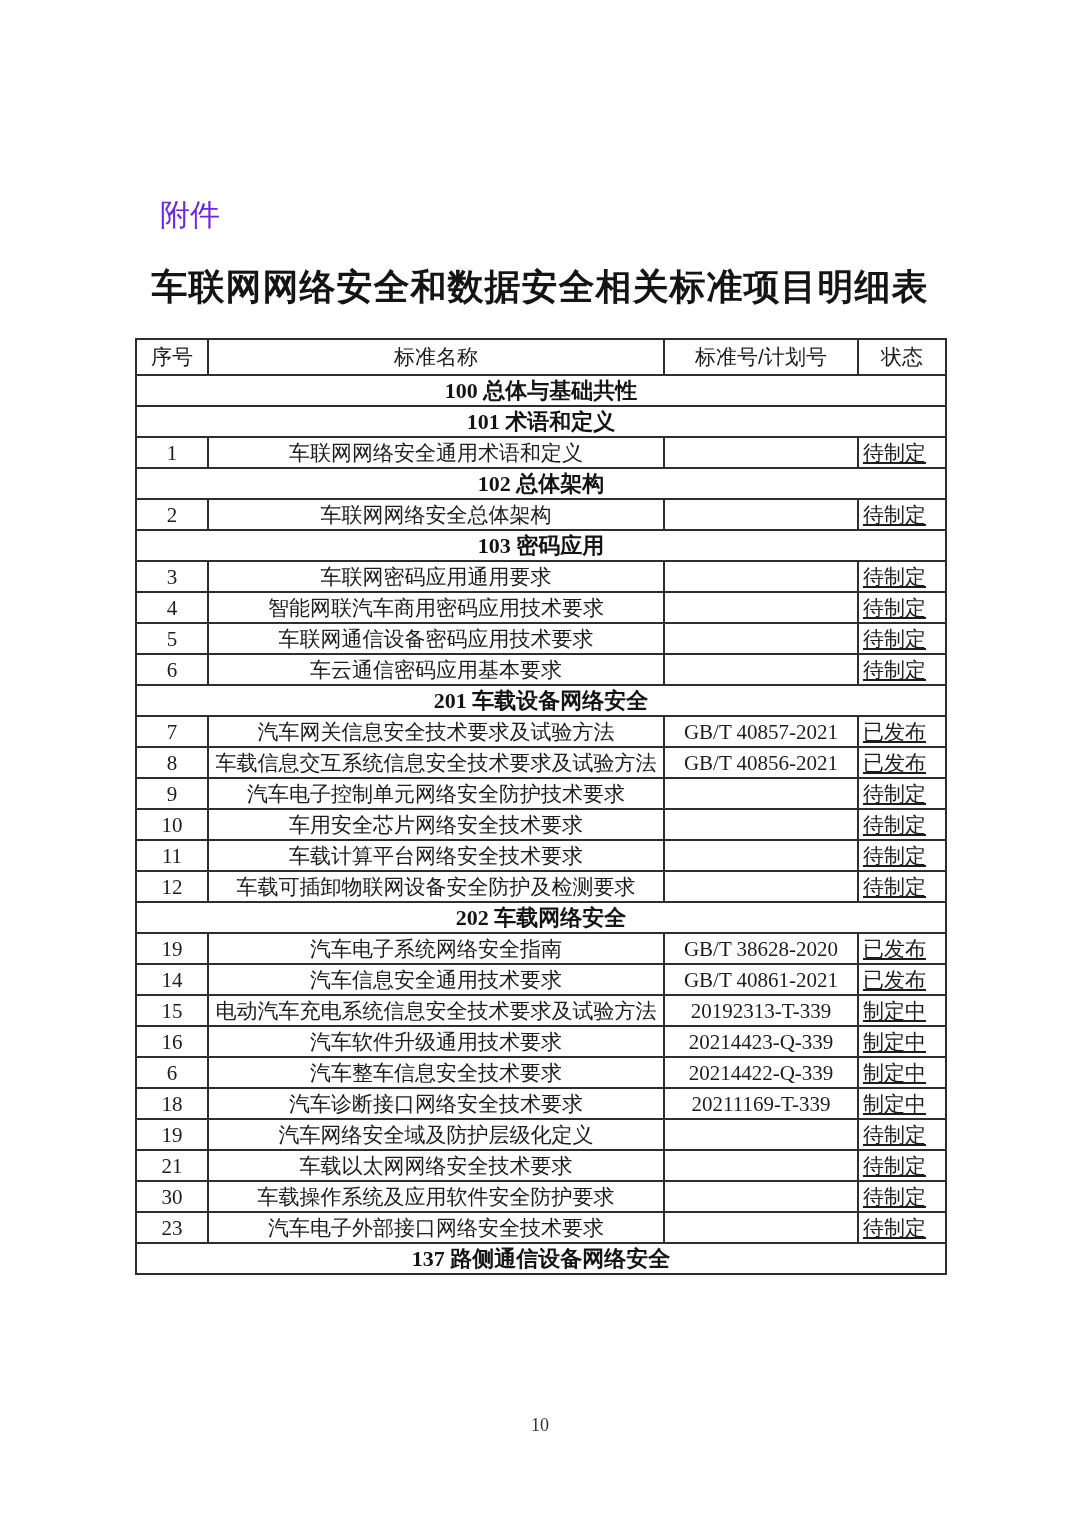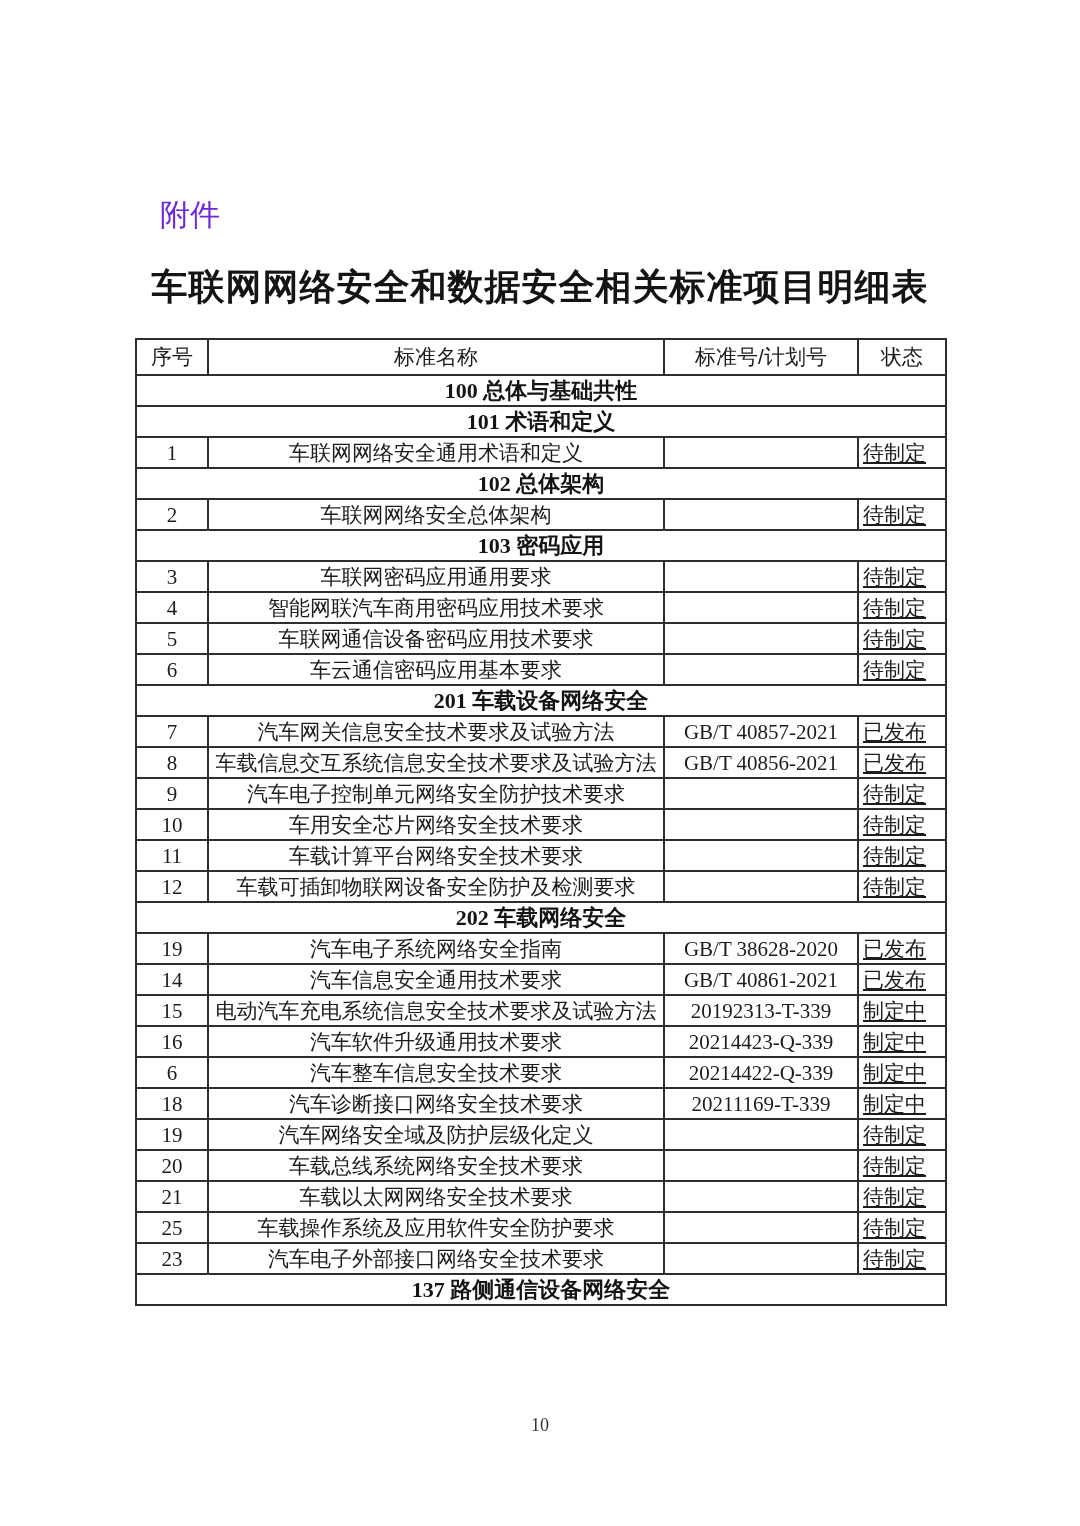--- a/index.html
+++ b/index.html
@@ -250,33 +250,27 @@
           <td class="cell-code">20211169-T-339</td>
           <td class="cell-status">制定中</td>
         </tr>
         <tr>
           <td class="cell-no">19</td>
           <td class="cell-name">汽车网络安全域及防护层级化定义</td>
           <td class="cell-code"></td>
           <td class="cell-status">待制定</td>
         </tr>
         <tr>
-          <td class="cell-no">20</td>
-          <td class="cell-name">车载总线系统网络安全技术要求</td>
-          <td class="cell-code"></td>
-          <td class="cell-status">待制定</td>
-        </tr>
-        <tr>
           <td class="cell-no">21</td>
           <td class="cell-name">车载以太网网络安全技术要求</td>
           <td class="cell-code"></td>
           <td class="cell-status">待制定</td>
         </tr>
         <tr>
-          <td class="cell-no">25</td>
+          <td class="cell-no">30</td>
           <td class="cell-name">车载操作系统及应用软件安全防护要求</td>
           <td class="cell-code"></td>
           <td class="cell-status">待制定</td>
         </tr>
         <tr>
           <td class="cell-no">23</td>
           <td class="cell-name">汽车电子外部接口网络安全技术要求</td>
           <td class="cell-code"></td>
           <td class="cell-status">待制定</td>
         </tr>

